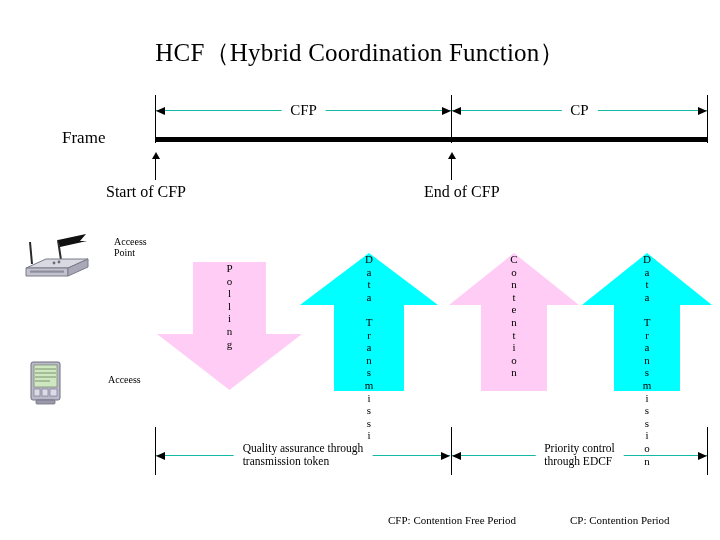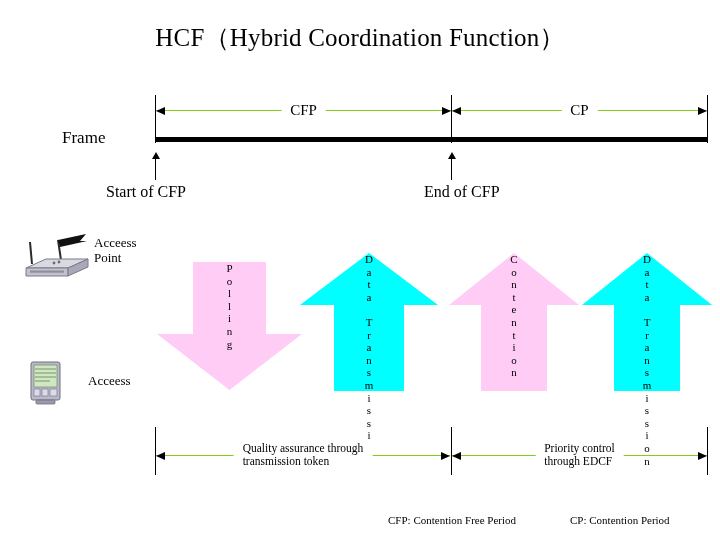--- a/index.html
+++ b/index.html
@@ -14,21 +14,21 @@
     background: #ffffff;
     overflow: hidden;
     font-family: "Liberation Serif", "DejaVu Serif", serif;
     color: #000000;
   }
 
   
   .title {
     position: absolute;
     left: 0;
-    top: 21px;
+    top: 36px;
     width: 720px;
     text-align: center;
     font-size: 25px;
     letter-spacing: 0.2px;
     white-space: nowrap;
   }
 
   
   .vline {
     position: absolute;
@@ -41,21 +41,21 @@
   }
   .lbl {
     position: absolute;
     white-space: nowrap;
   }
 
   
   .measure {
     position: absolute;
     height: 1px;
-    background: #84cc16;
+    background: #14b8a6;
   }
   .measure::before,
   .measure::after {
     content: "";
     position: absolute;
     top: -3.5px;
     width: 0;
     height: 0;
     border-top: 4px solid transparent;
     border-bottom: 4px solid transparent;
@@ -129,21 +129,21 @@
   
   .devicon {
     position: absolute;
   }
   .devicon svg { display: block; }
 
   
   .t-frame   { font-size: 17px; }
   .t-period  { font-size: 15px; }
   .t-marker  { font-size: 16px; }
-  .t-node    { font-size: 13px; line-height: 1.12; }
+  .t-node    { font-size: 10px; line-height: 1.12; margin-left: 20px; }
   .t-annot   { font-size: 11.5px; }
   .t-legend  { font-size: 11px; }
   .t-page    { font-size: 10px; }
 </style>
 </head>
 <body>
 
 <div id="slide">
 
   <div class="title">HCF（Hybrid Coordination Function）</div>

